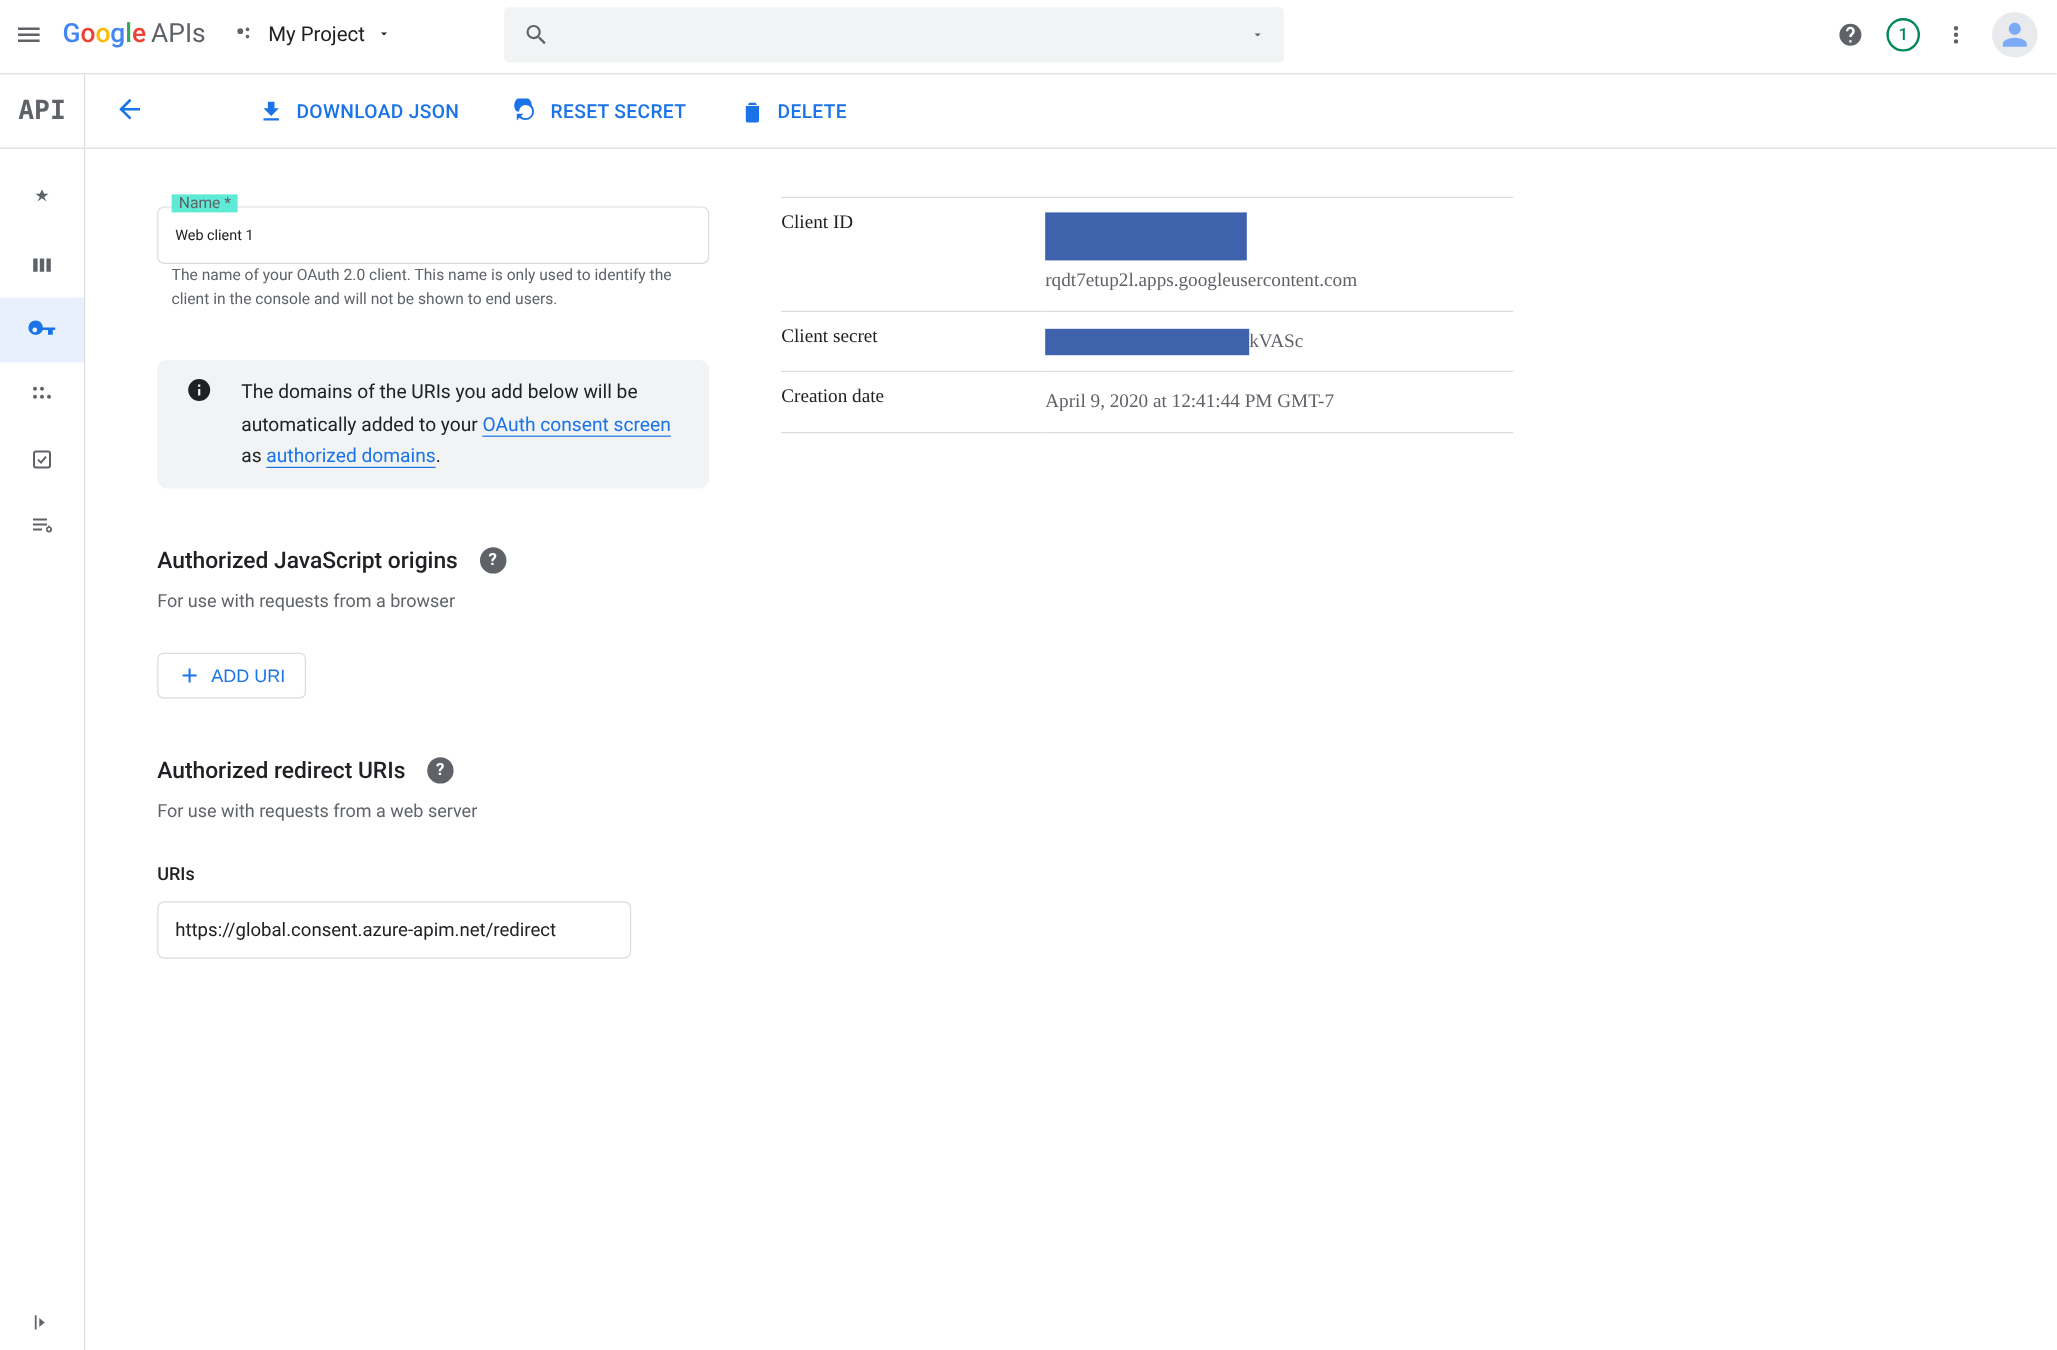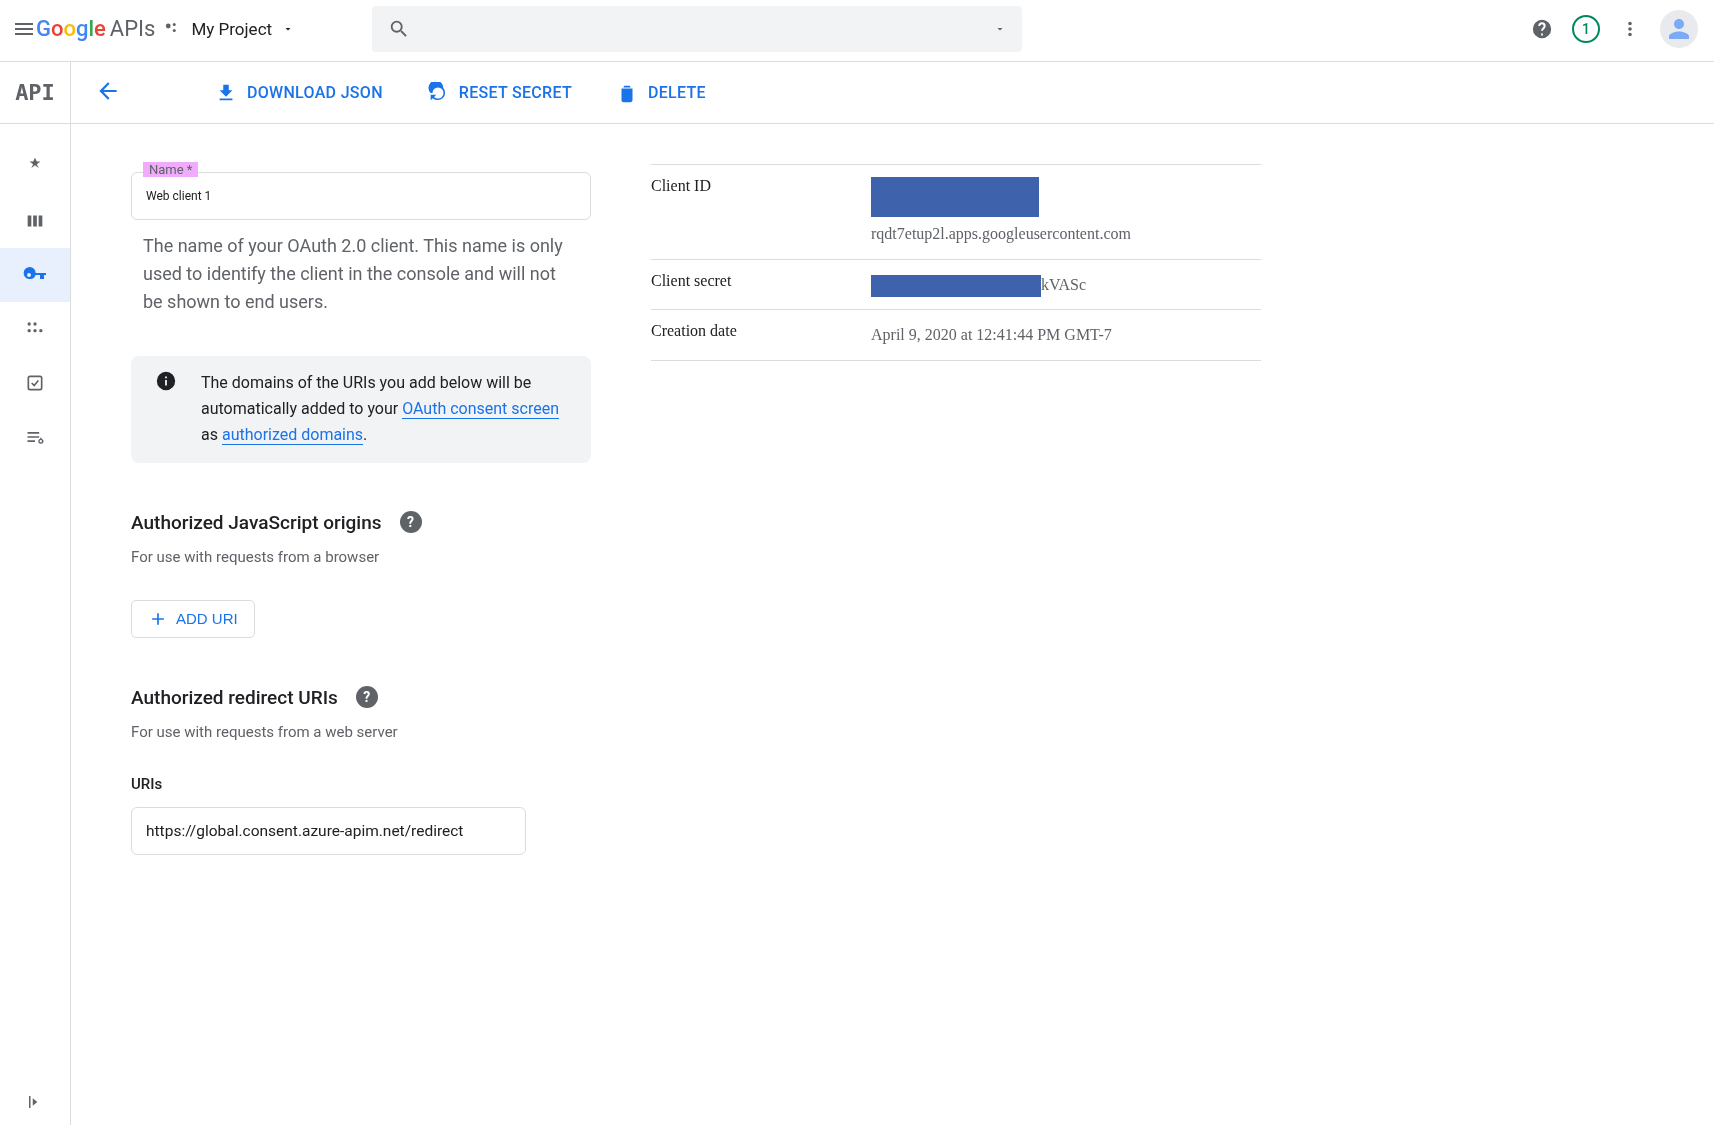--- a/index.html
+++ b/index.html
@@ -21,21 +21,21 @@
     height:1125px;
     overflow:hidden;
     background:#fff;
   }
   
   .topbar{
     height:62px;
     display:flex;
     align-items:center;
     padding:0 16px 4px 12px;
-    gap:0;
+    gap:16px;
     border-bottom:1px solid var(--border);
   }
   .hamburger-icon svg{display:block;}
   .logo{display:flex;align-items:center;gap:4px;font-size:22px;font-weight:400;}
   .logo-google{font-weight:500;}
   .logo-google span.b{color:#4285f4;} .logo-google span.r{color:#ea4335;}
   .logo-google span.y{color:#fbbc05;} .logo-google span.g{color:#34a853;}
   .logo-apis{color:#5f6368;font-size:22px;}
   .project-picker{display:flex;align-items:center;gap:10px;cursor:pointer;padding:4px 8px;font-size:17px;color:var(--text-main);}
   .project-picker .pp-icon svg{display:block;}
@@ -63,23 +63,23 @@
   .page-title{font-size:24px;color:var(--text-main);font-weight:400;}
   .hdr-actions{display:flex;align-items:center;gap:44px;margin-left:70px;}
   .abtn{display:flex;align-items:center;gap:10px;color:var(--google-blue);font-weight:500;font-size:16px;letter-spacing:0.3px;cursor:pointer;}
   .abtn svg{display:block;}
 
   .body-cols{display:flex;padding:40px 60px;gap:60px;align-items:flex-start;}
   .col-left{width:460px;}
   .col-right{width:610px;}
 
   .field-outer{position:relative;margin-top:8px;}
-  .field-label{position:absolute;top:-10px;left:12px;background:#f0abfc;padding:0 6px;font-size:13px;color:var(--text-sec);}
+  .field-label{position:absolute;top:-10px;left:12px;background:#5eead4;padding:0 6px;font-size:13px;color:var(--text-sec);}
   .field-input{width:100%;height:48px;border:1px solid var(--border);border-radius:6px;padding:0 14px;font-size:12px;color:var(--text-main);outline:none;font-family:inherit;}
-  .field-help{font-size:18px;color:var(--text-sec);margin-top:12px;line-height:1.55;padding:0 12px;}
+  .field-help{font-size:13px;color:var(--text-sec);line-height:1.55;padding:0 12px;}
 
   .info-card{margin-top:40px;background:var(--surface);border-radius:8px;padding:14px 24px;display:flex;gap:24px;align-items:flex-start;}
   .info-card .txt{font-size:16px;color:var(--text-main);line-height:1.65;}
   .info-card a{color:var(--link);text-decoration:none;border-bottom:1px solid var(--link);}
 
   .section{margin-top:48px;}
   .section h3{font-size:19px;font-weight:500;margin:0;color:var(--text-main);display:flex;align-items:center;gap:18px;}
   .section .sub{font-size:15px;color:var(--text-sec);margin-top:14px;}
   .help-bubble{width:22px;height:22px;border-radius:50%;background:#5f6368;color:#fff;display:inline-flex;align-items:center;justify-content:center;font-size:14px;font-weight:700;}
 

